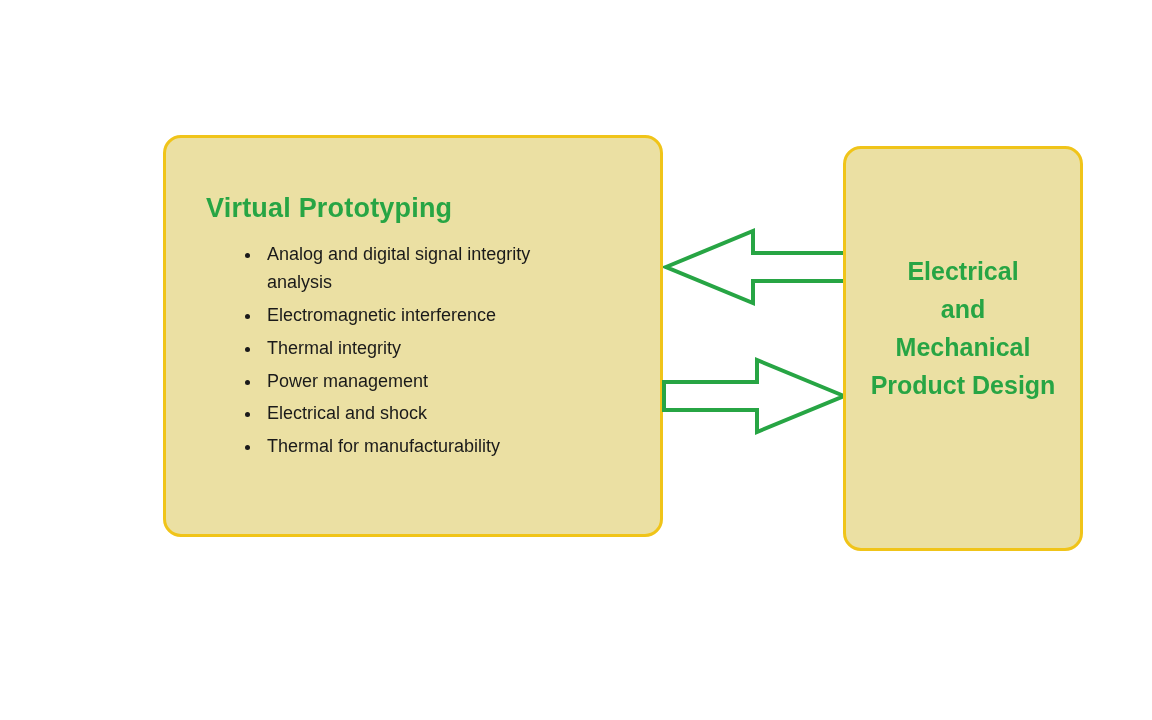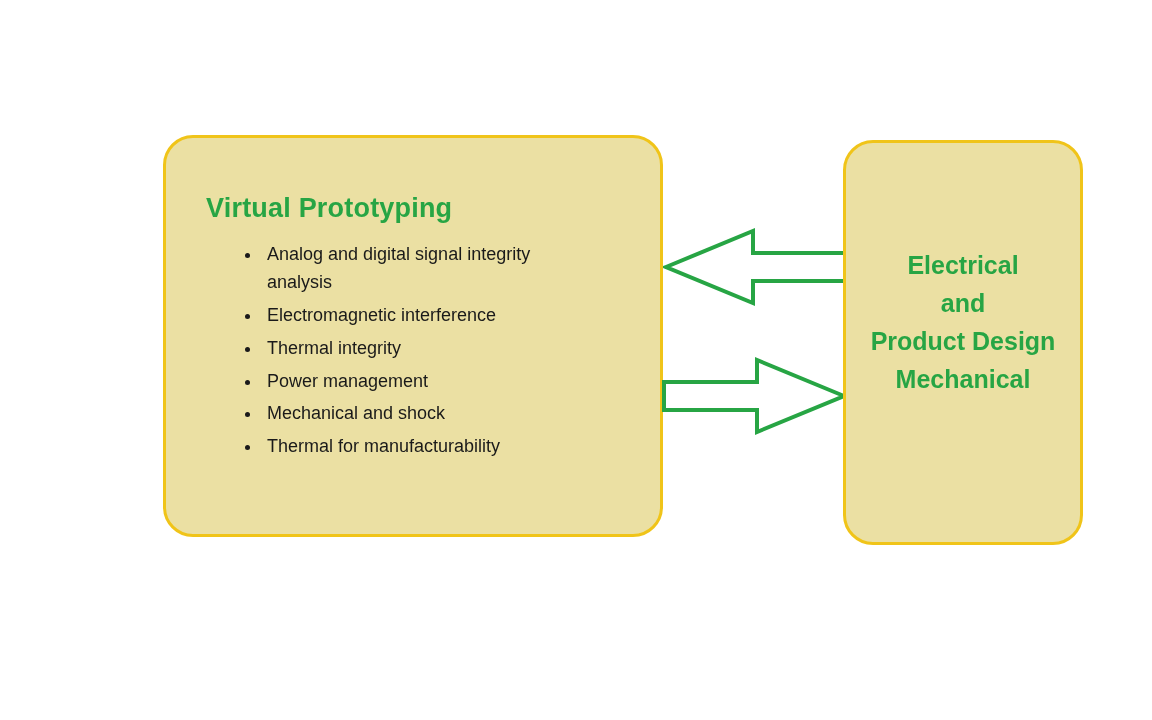--- a/index.html
+++ b/index.html
@@ -12,21 +12,21 @@
     position: relative;
     width: 1152px;
     height: 720px;
     background: #ffffff;
     overflow: hidden;
   }
   .box {
     position: absolute;
     background: var(--box-fill, #EBE0A3);
     border: 3px solid var(--box-border, #F0C419);
-    border-radius: 30px;
+    border-radius: 18px;
   }
   .left-box {
     left: 163px;
     top: 135px;
     width: 500px;
     height: 402px;
     padding: 55px 28px 0 40px;
   }
   .left-title {
     color: var(--green, #27A544);
@@ -42,21 +42,21 @@
     color: #1a1a1a;
     font-size: 18px;
   }
   .bullet-list li {
     margin-bottom: 5px;
     line-height: 1.55;
     padding-left: 5px;
   }
   .right-box {
     left: 843px;
-    top: 140px;
+    top: 146px;
     width: 240px;
     height: 405px;
     display: flex;
     flex-direction: column;
     justify-content: center;
     align-items: center;
     padding-bottom: 42px;
   }
   .right-line {
     color: var(--green, #27A544);
@@ -81,33 +81,33 @@
 
 <div class="canvas">
 
   <div class="box left-box">
     <div class="left-title">Virtual Prototyping</div>
     <ul class="bullet-list">
       <li>Analog and digital signal integrity analysis</li>
       <li>Electromagnetic interference</li>
       <li>Thermal integrity</li>
       <li>Power management</li>
-      <li>Mechanical and shock</li>
+      <li>Electrical and shock</li>
       <li>Thermal for manufacturability</li>
     </ul>
   </div>
 
   <svg class="arrow arrow-left" width="186" height="78" viewBox="0 0 186 78" aria-hidden="true">
     <polygon points="3,39 90,3 90,25 183,25 183,53 90,53 90,75"></polygon>
   </svg>
 
   <svg class="arrow arrow-right" width="186" height="78" viewBox="0 0 186 78" aria-hidden="true">
     <polygon points="183,39 96,3 96,25 3,25 3,53 96,53 96,75"></polygon>
   </svg>
 
   <div class="box right-box">
     <div class="right-line">Electrical</div>
     <div class="right-line">and</div>
+    <div class="right-line">Mechanical</div>
     <div class="right-line">Product Design</div>
-    <div class="right-line">Mechanical</div>
   </div>
 
 </div>
 
 </body></html>

